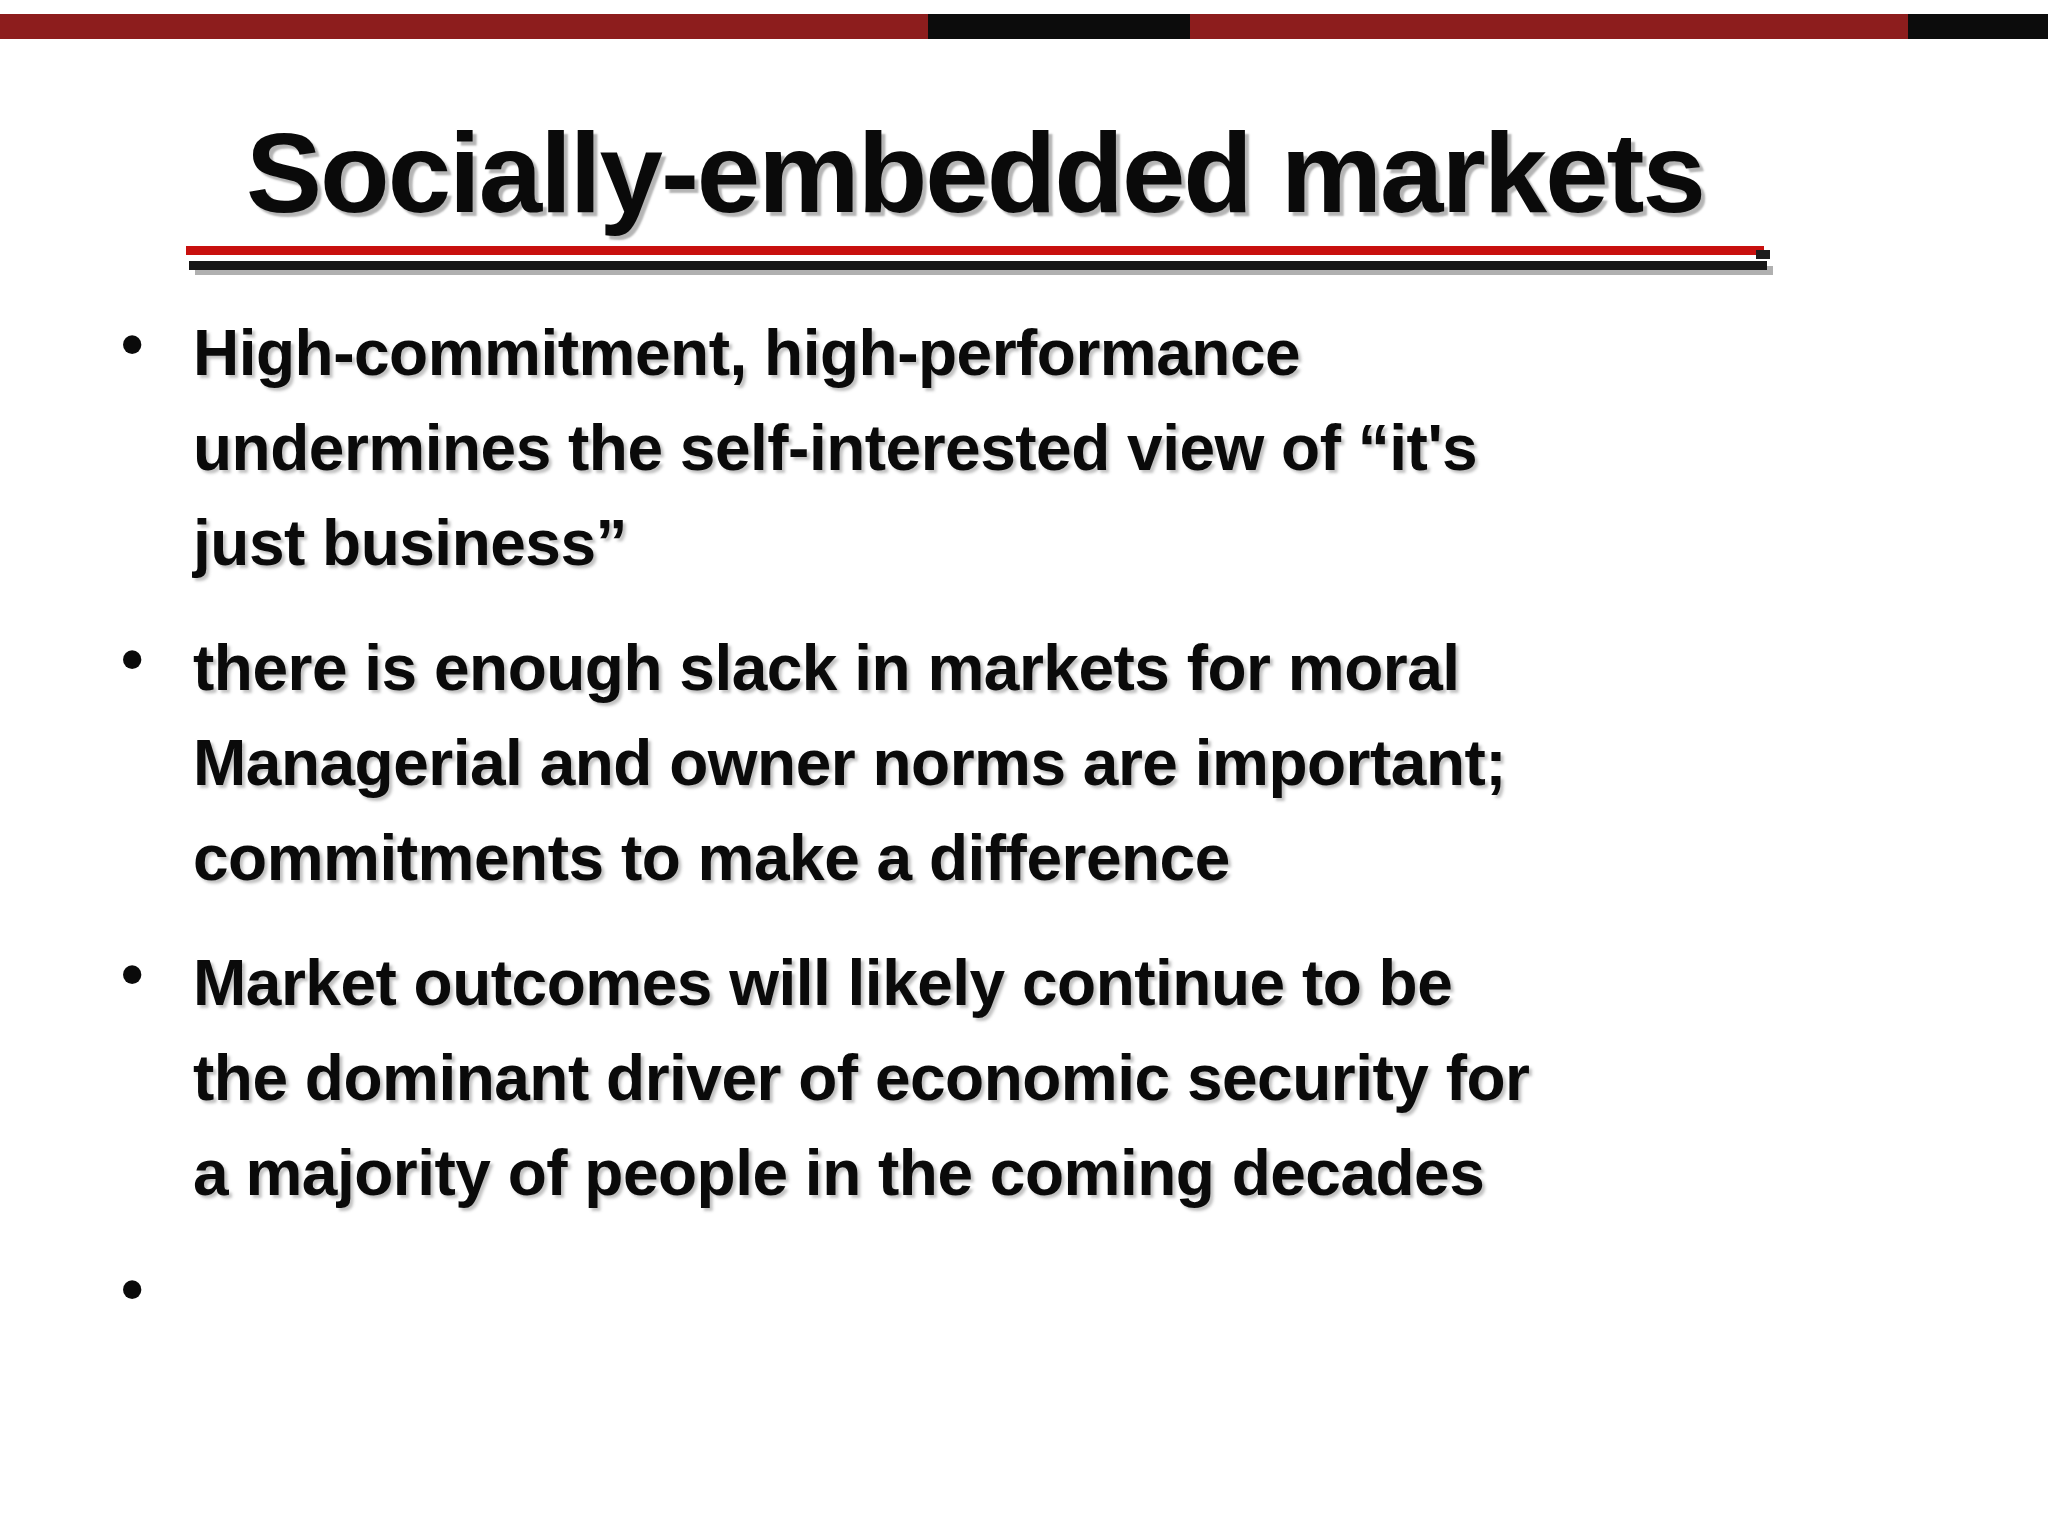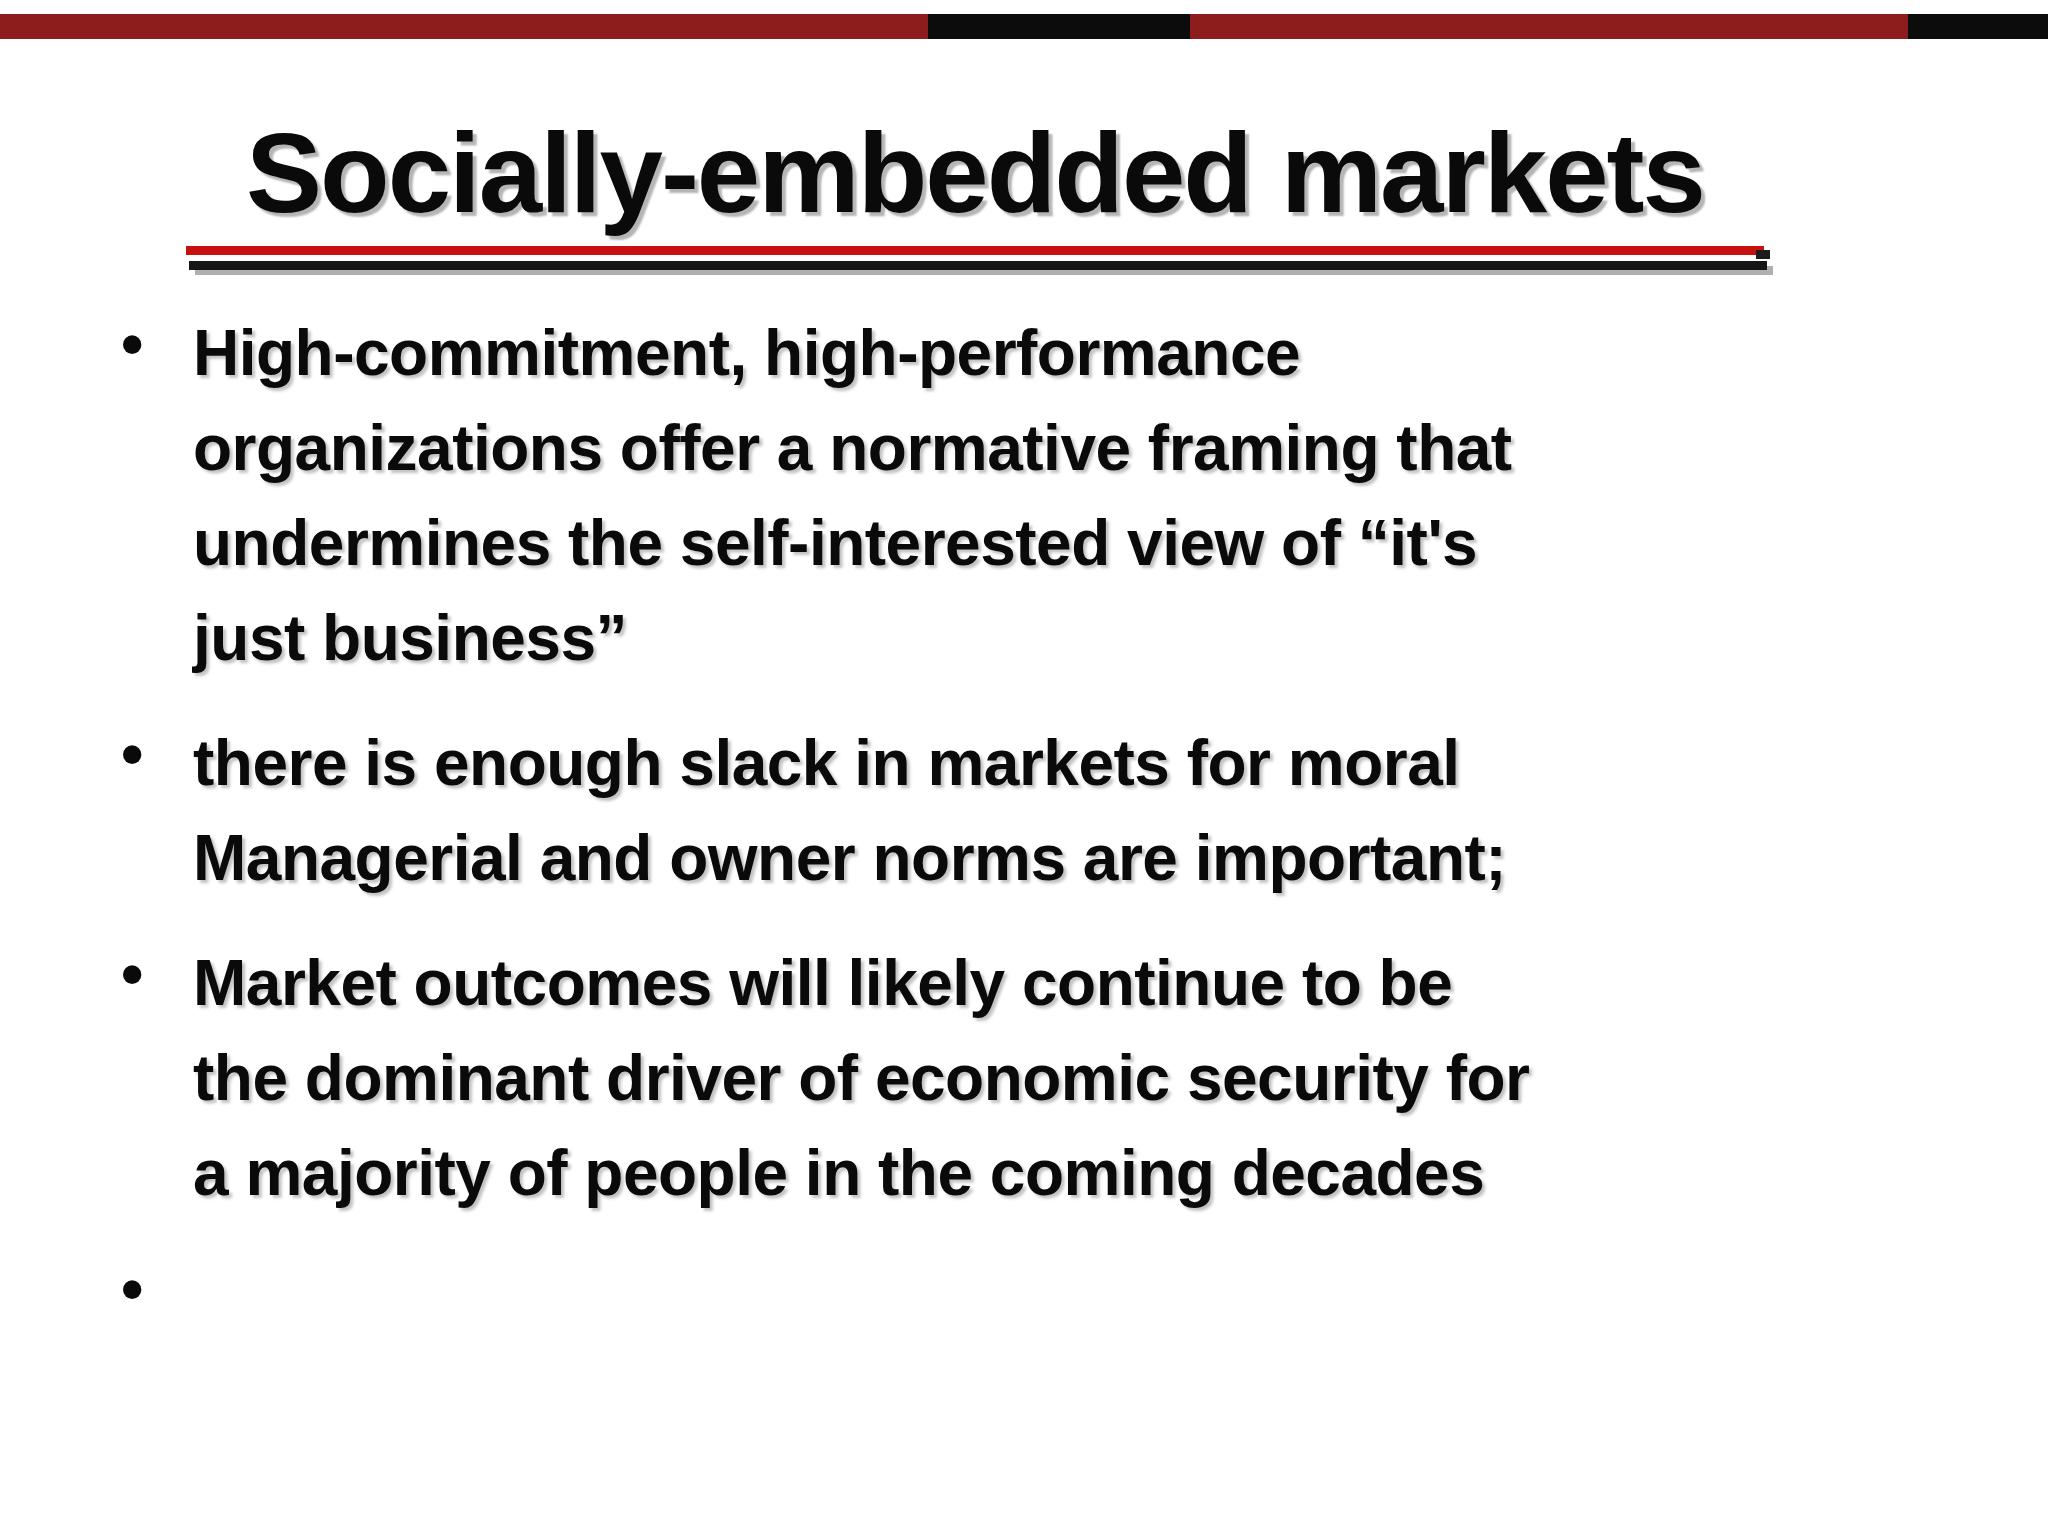--- a/index.html
+++ b/index.html
@@ -113,29 +113,29 @@
 
   <div class="rule-red"></div>
   <div class="rule-red-endcap"></div>
   <div class="rule-black"></div>
 
   <ul class="bullets">
 
     <li class="bullet">
       <span class="bullet-marker">•</span>
       <div class="bullet-line">High-commitment, high-performance</div>
-      <div class="bullet-line">organizations offer a normative framing that</div>
       <div class="bullet-line">undermines the self-interested view of “it's</div>
       <div class="bullet-line">just business”</div>
     </li>
 
     <li class="bullet">
       <span class="bullet-marker">•</span>
       <div class="bullet-line">there is enough slack in markets for moral</div>
       <div class="bullet-line">Managerial and owner norms are important;</div>
+      <div class="bullet-line">commitments to make a difference</div>
     </li>
 
     <li class="bullet">
       <span class="bullet-marker">•</span>
       <div class="bullet-line">Market outcomes will likely continue to be</div>
       <div class="bullet-line">the dominant driver of economic security for</div>
       <div class="bullet-line">a majority of people in the coming decades</div>
     </li>
 
     <li class="bullet">

